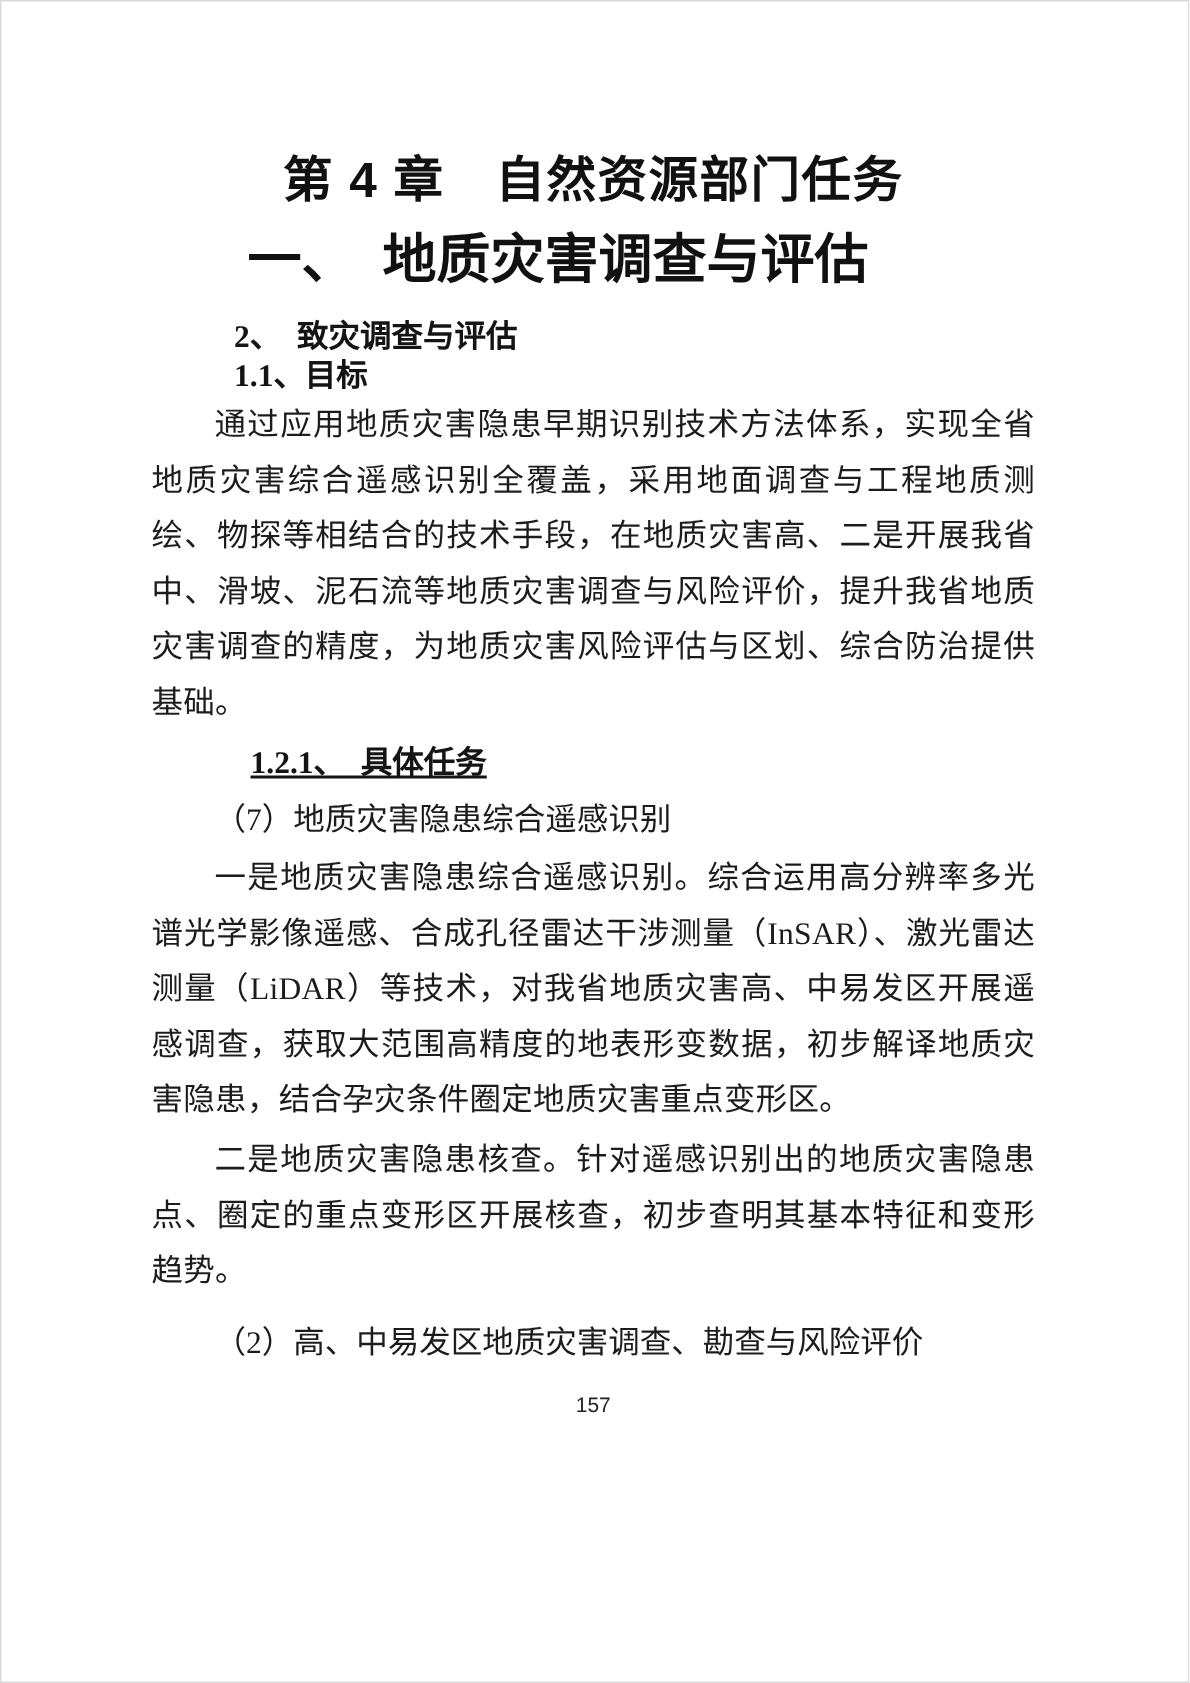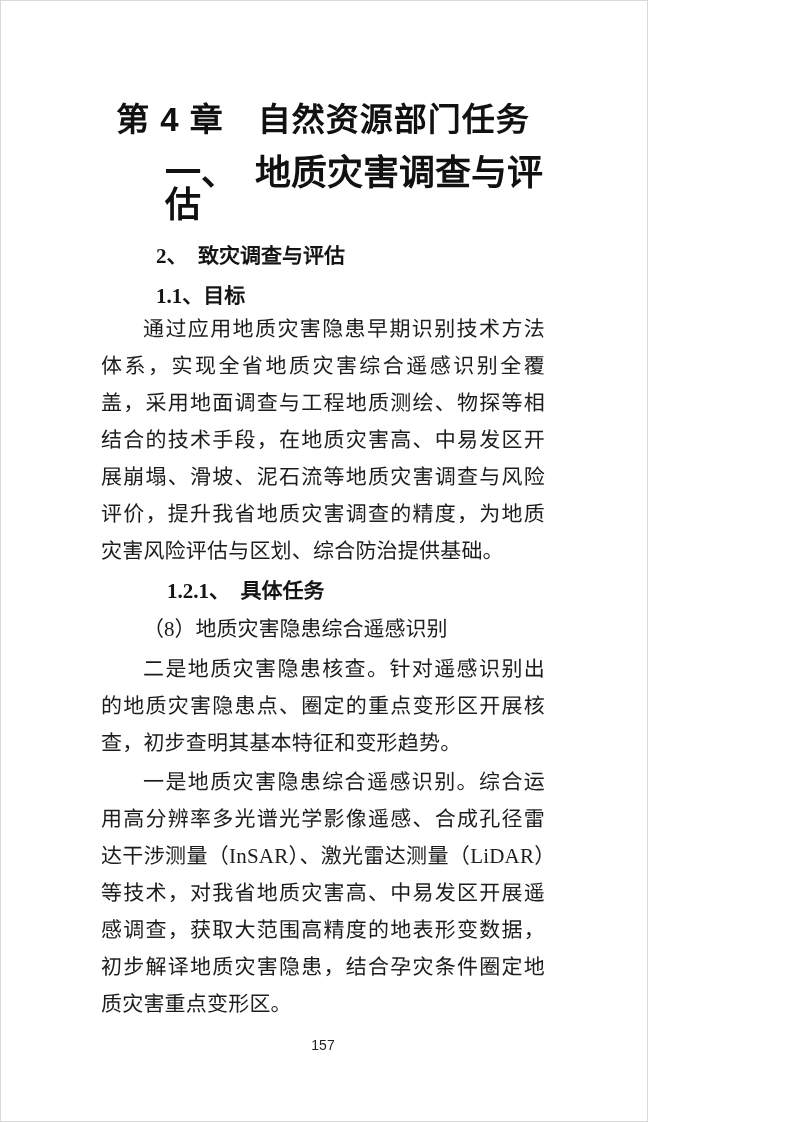--- a/index.html
+++ b/index.html
@@ -5,21 +5,21 @@
   * { margin: 0; padding: 0; box-sizing: border-box; }
   html, body { background: #ffffff; }
   body {
     width: 793px;
     height: 1122px;
     font-family: "Liberation Serif", "DejaVu Serif", serif;
     color: #1c1c1c;
   }
   .page {
     position: relative;
-    width: 648px;
+    width: 793px;
     height: 1122px;
     background: #ffffff;
     border: 1px solid #d9d9d9;
     padding: 98px 102px 0 100px;
     overflow: hidden;
   }
   .chapter-title {
     font-family: "Liberation Sans", "DejaVu Sans", sans-serif;
     font-weight: bold;
     font-size: 33px;
@@ -39,23 +39,23 @@
   }
   .sub-heading {
     font-family: "Liberation Serif", "DejaVu Serif", serif;
     font-weight: bold;
     font-size: 21px;
     line-height: 26px;
     margin-left: 55px;
     color: #141414;
   }
   .h-level1   { margin-top: 22px; }
-  .h-level2a  { margin-top: 14px; }
+  .h-level2a  { }
   .h-level2b  { margin-top: 1px; }
-  .h-level3   { margin-top: 8px; margin-left: 66px; }
+  .h-level3   { margin-top: 8px; margin-left: 66px; text-decoration: underline; }
   .body-para {
     font-size: 21px;
     line-height: 37px;
     text-align: justify;
     text-indent: 2em;
     letter-spacing: 0.2px;
     color: #1c1c1c;
   }
   .p-goal   { margin-top: 2px; }
   .p-task   { margin-top: 5px; }
@@ -84,28 +84,29 @@
 <div class="page">
 
   <h1 class="chapter-title">第 4 章　自然资源部门任务</h1>
 
   <h2 class="section-heading">一、　地质灾害调查与评估</h2>
 
   <h3 class="sub-heading h-level1">2、　致灾调查与评估</h3>
 
   <h4 class="sub-heading h-level2a">1.1、目标</h4>
 
-  <p class="body-para p-goal">通过应用地质灾害隐患早期识别技术方法体系，实现全省地质灾害综合遥感识别全覆盖，采用地面调查与工程地质测绘、物探等相结合的技术手段，在地质灾害高、中易发区开展崩塌、滑坡、泥石流等地质灾害调查与风险评价，提升我省地质灾害调查的精度，为地质灾害风险评估与区划、综合防治提供基础。</p>
+  <p class="body-para p-goal">通过应用地质灾害隐患早期识别技术方法体系，实现全省地质灾害综合遥感识别全覆盖，采用地面调查与工程地质测绘、物探等相结合的技术手段，在地质灾害高、二是开展我省中、滑坡、泥石流等地质灾害调查与风险评价，提升我省地质灾害调查的精度，为地质灾害风险评估与区划、综合防治提供基础。</p>
 
 
 
   <h5 class="sub-heading h-level3">1.2.1、　具体任务</h5>
 
-  <p class="list-line li-1">（8）地质灾害隐患综合遥感识别</p>
+  <p class="list-line li-1">（7）地质灾害隐患综合遥感识别</p>
+
+  <p class="body-para p-item1a">一是地质灾害隐患综合遥感识别。综合运用高分辨率多光谱光学影像遥感、合成孔径雷达干涉测量（InSAR）、激光雷达测量（LiDAR）等技术，对我省地质灾害高、中易发区开展遥感调查，获取大范围高精度的地表形变数据，初步解译地质灾害隐患，结合孕灾条件圈定地质灾害重点变形区。</p>
 
   <p class="body-para p-item1b">二是地质灾害隐患核查。针对遥感识别出的地质灾害隐患点、圈定的重点变形区开展核查，初步查明其基本特征和变形趋势。</p>
 
-  <p class="body-para p-item1a">一是地质灾害隐患综合遥感识别。综合运用高分辨率多光谱光学影像遥感、合成孔径雷达干涉测量（InSAR）、激光雷达测量（LiDAR）等技术，对我省地质灾害高、中易发区开展遥感调查，获取大范围高精度的地表形变数据，初步解译地质灾害隐患，结合孕灾条件圈定地质灾害重点变形区。</p>
-
+  <p class="list-line li-2">（2）高、中易发区地质灾害调查、勘查与风险评价</p>
 
   <div class="page-number">157</div>
 
 </div>
 
 </body></html>

